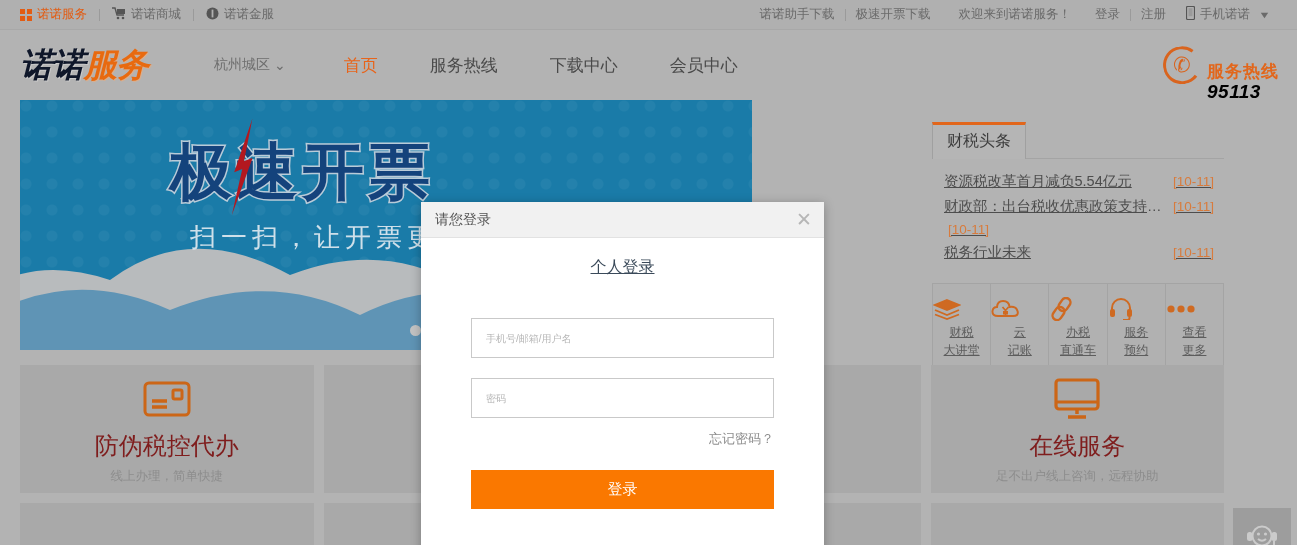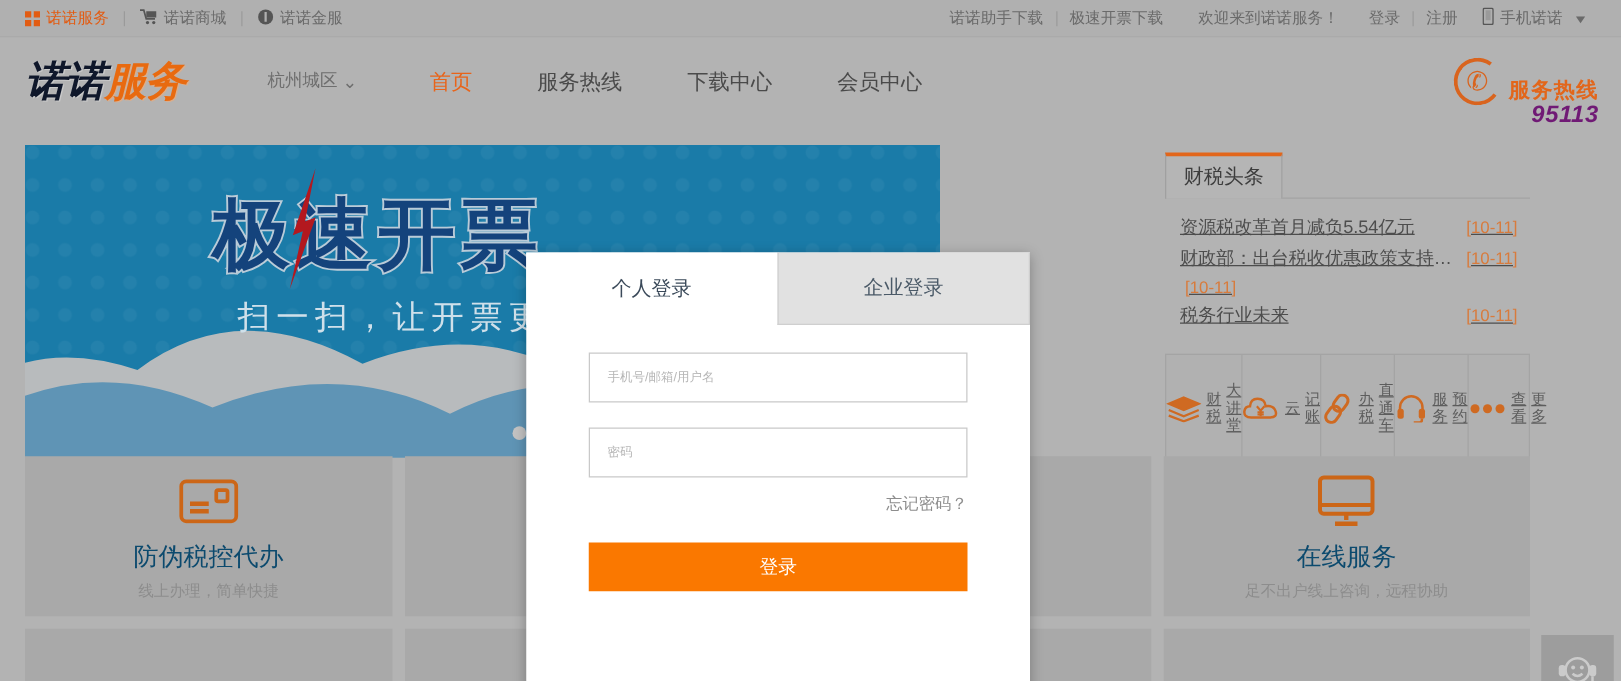--- a/index.html
+++ b/index.html
@@ -63,28 +63,28 @@
     display: flex; align-items: center; gap: 6px;
   }
   .hotline .tel-circle {
     width: 38px; height: 38px; border-radius: 50%;
     border: 3px solid #d9641e; border-right-color: transparent;
     display: flex; align-items: center; justify-content: center;
     color: #d9641e; font-size: 21px; transform: rotate(-8deg);
   }
   .hotline-text { line-height: 1.1; }
   .hotline-text .h1 { font-size: 17px; font-weight: bold; color: #e2661b; letter-spacing: 1px; margin-top: 36px; }
-  .hotline-text .h2 { font-size: 19px; font-style: italic; font-weight: bold; color: #701a75; text-align: right; letter-spacing: 0.5px; }
+  .hotline-text .h2 { font-size: 19px; font-style: italic; font-weight: bold; color: #000000; letter-spacing: 0.5px; }
 
   
   .content { position: relative; width: 1297px; }
 
   
   .banner {
-    position: absolute; left: 20px; top: 16px;
+    position: absolute; left: 20px; top: 0;
     width: 732px; height: 250px;
     background: #1a7ba8;
     overflow: hidden;
   }
   .banner .dots-tex {
     position: absolute; inset: 0;
     background-image: radial-gradient(circle at 6px 6px, rgba(255,255,255,.045) 5px, transparent 6px);
     background-size: 26px 26px;
   }
   .cloud-gray {
@@ -139,37 +139,37 @@
   .news-item .t { overflow: hidden; text-overflow: ellipsis; max-width: 218px; }
   .news-item .d { color: #d87b3c; font-size: 13.5px; margin-left: 4px; }
 
   .quick-box {
     margin-top: 14px; display: flex;
     border: 1px solid #a4a4a4;
     background: #b1b1b1;
     height: 88px;
   }
   .quick-item {
-    flex: 1; display: flex; flex-direction: row; align-items: center; justify-content: center;
+    flex: 1; display: flex; flex-direction: column; justify-content: center;
     gap: 4px; border-right: 1px solid #a4a4a4; color: #5d5d5d; font-size: 12px; line-height: 1.15;
     text-align: center;
   }
   .quick-item:last-child { border-right: none; }
   .qi-icon { color: #cf6a22; height: 26px; display: flex; align-items: center; }
 
   
   .cards { position: absolute; left: 20px; top: 265px; width: 1204px; }
   .card-row { display: flex; gap: 10px; margin-bottom: 10px; }
   .card {
     flex: 1; height: 128px; background: #a9a9a9;
     display: flex; flex-direction: column; align-items: center; justify-content: center;
     gap: 6px;
   }
   .card-icon { color: #cc6617; height: 50px; display: flex; align-items: center; }
-  .card-title { font-size: 20px; color: #0c4a6e; }
+  .card-title { font-size: 24px; color: #7f1d1d; }
   .card-sub { font-size: 12.5px; color: #8d8d8d; }
 
   
   .float-btns { position: absolute; right: 6px; top: 408px; display: flex; flex-direction: column; gap: 6px; }
   .float-btn {
     width: 58px; height: 64px; background: #9d9d9d;
     display: flex; align-items: center; justify-content: center;
     color: #c9c9c9;
   }
 
@@ -185,21 +185,21 @@
     height: 36px; background: #f1f1f1;
     display: flex; align-items: center;
     padding: 0 12px 0 14px;
     border-bottom: 1px solid #e2e2e2;
   }
   .modal-title { font-size: 14px; color: #555; }
   .modal-close { margin-left: auto; font-size: 19px; color: #b6b6b6; cursor: pointer; line-height: 1; }
   .tabs { display: flex; height: 58px; }
   .tab {
     flex: 1; display: flex; align-items: center; justify-content: center;
-    font-size: 16px; cursor: pointer;
+    font-size: 16px; cursor: pointer; text-decoration: underline;
   }
   .tab.active { background: #fff; color: #3b4a5a; }
   .tab.inactive { background: #e1e1e1; border: 1px solid #cfcfcf; border-top: none; color: #4b5a68; }
   .modal-body { padding: 22px 50px 0; }
   .field {
     width: 100%; height: 40px;
     border: 1px solid #c9c9c9; background: #fff;
     padding: 0 14px; font-size: 10px; color: #333;
     outline: none; margin-bottom: 20px;
     font-family: "Liberation Sans", sans-serif;
@@ -472,23 +472,26 @@
             <rect x="2" y="10" width="5.5" height="9" rx="2.5" fill="#cbcbcb" stroke="none"></rect>
             <rect x="26.5" y="10" width="5.5" height="9" rx="2.5" fill="#cbcbcb" stroke="none"></rect>
             <path d="M29 19 V23 A3 3 0 0 1 26 26 H20"></path>
           </svg>
         </span>
       </div>
 
     </div>
 
     <div class="modal">
+      <div class="modal-head">
+        <span class="modal-title">请您登录</span>
+        <span class="modal-close">✕</span>
+      </div>
       <div class="tabs">
         <div class="tab active">个人登录</div>
-        <div class="tab inactive">企业登录</div>
       </div>
       <div class="modal-body">
         <input class="field" type="text" placeholder="手机号/邮箱/用户名" style="">
         <input class="field" type="password" placeholder="密码" style="">
         <a class="forgot" href="#">忘记密码？</a>
         <button class="login-btn">登录</button>
         
       </div>
     </div>
 

